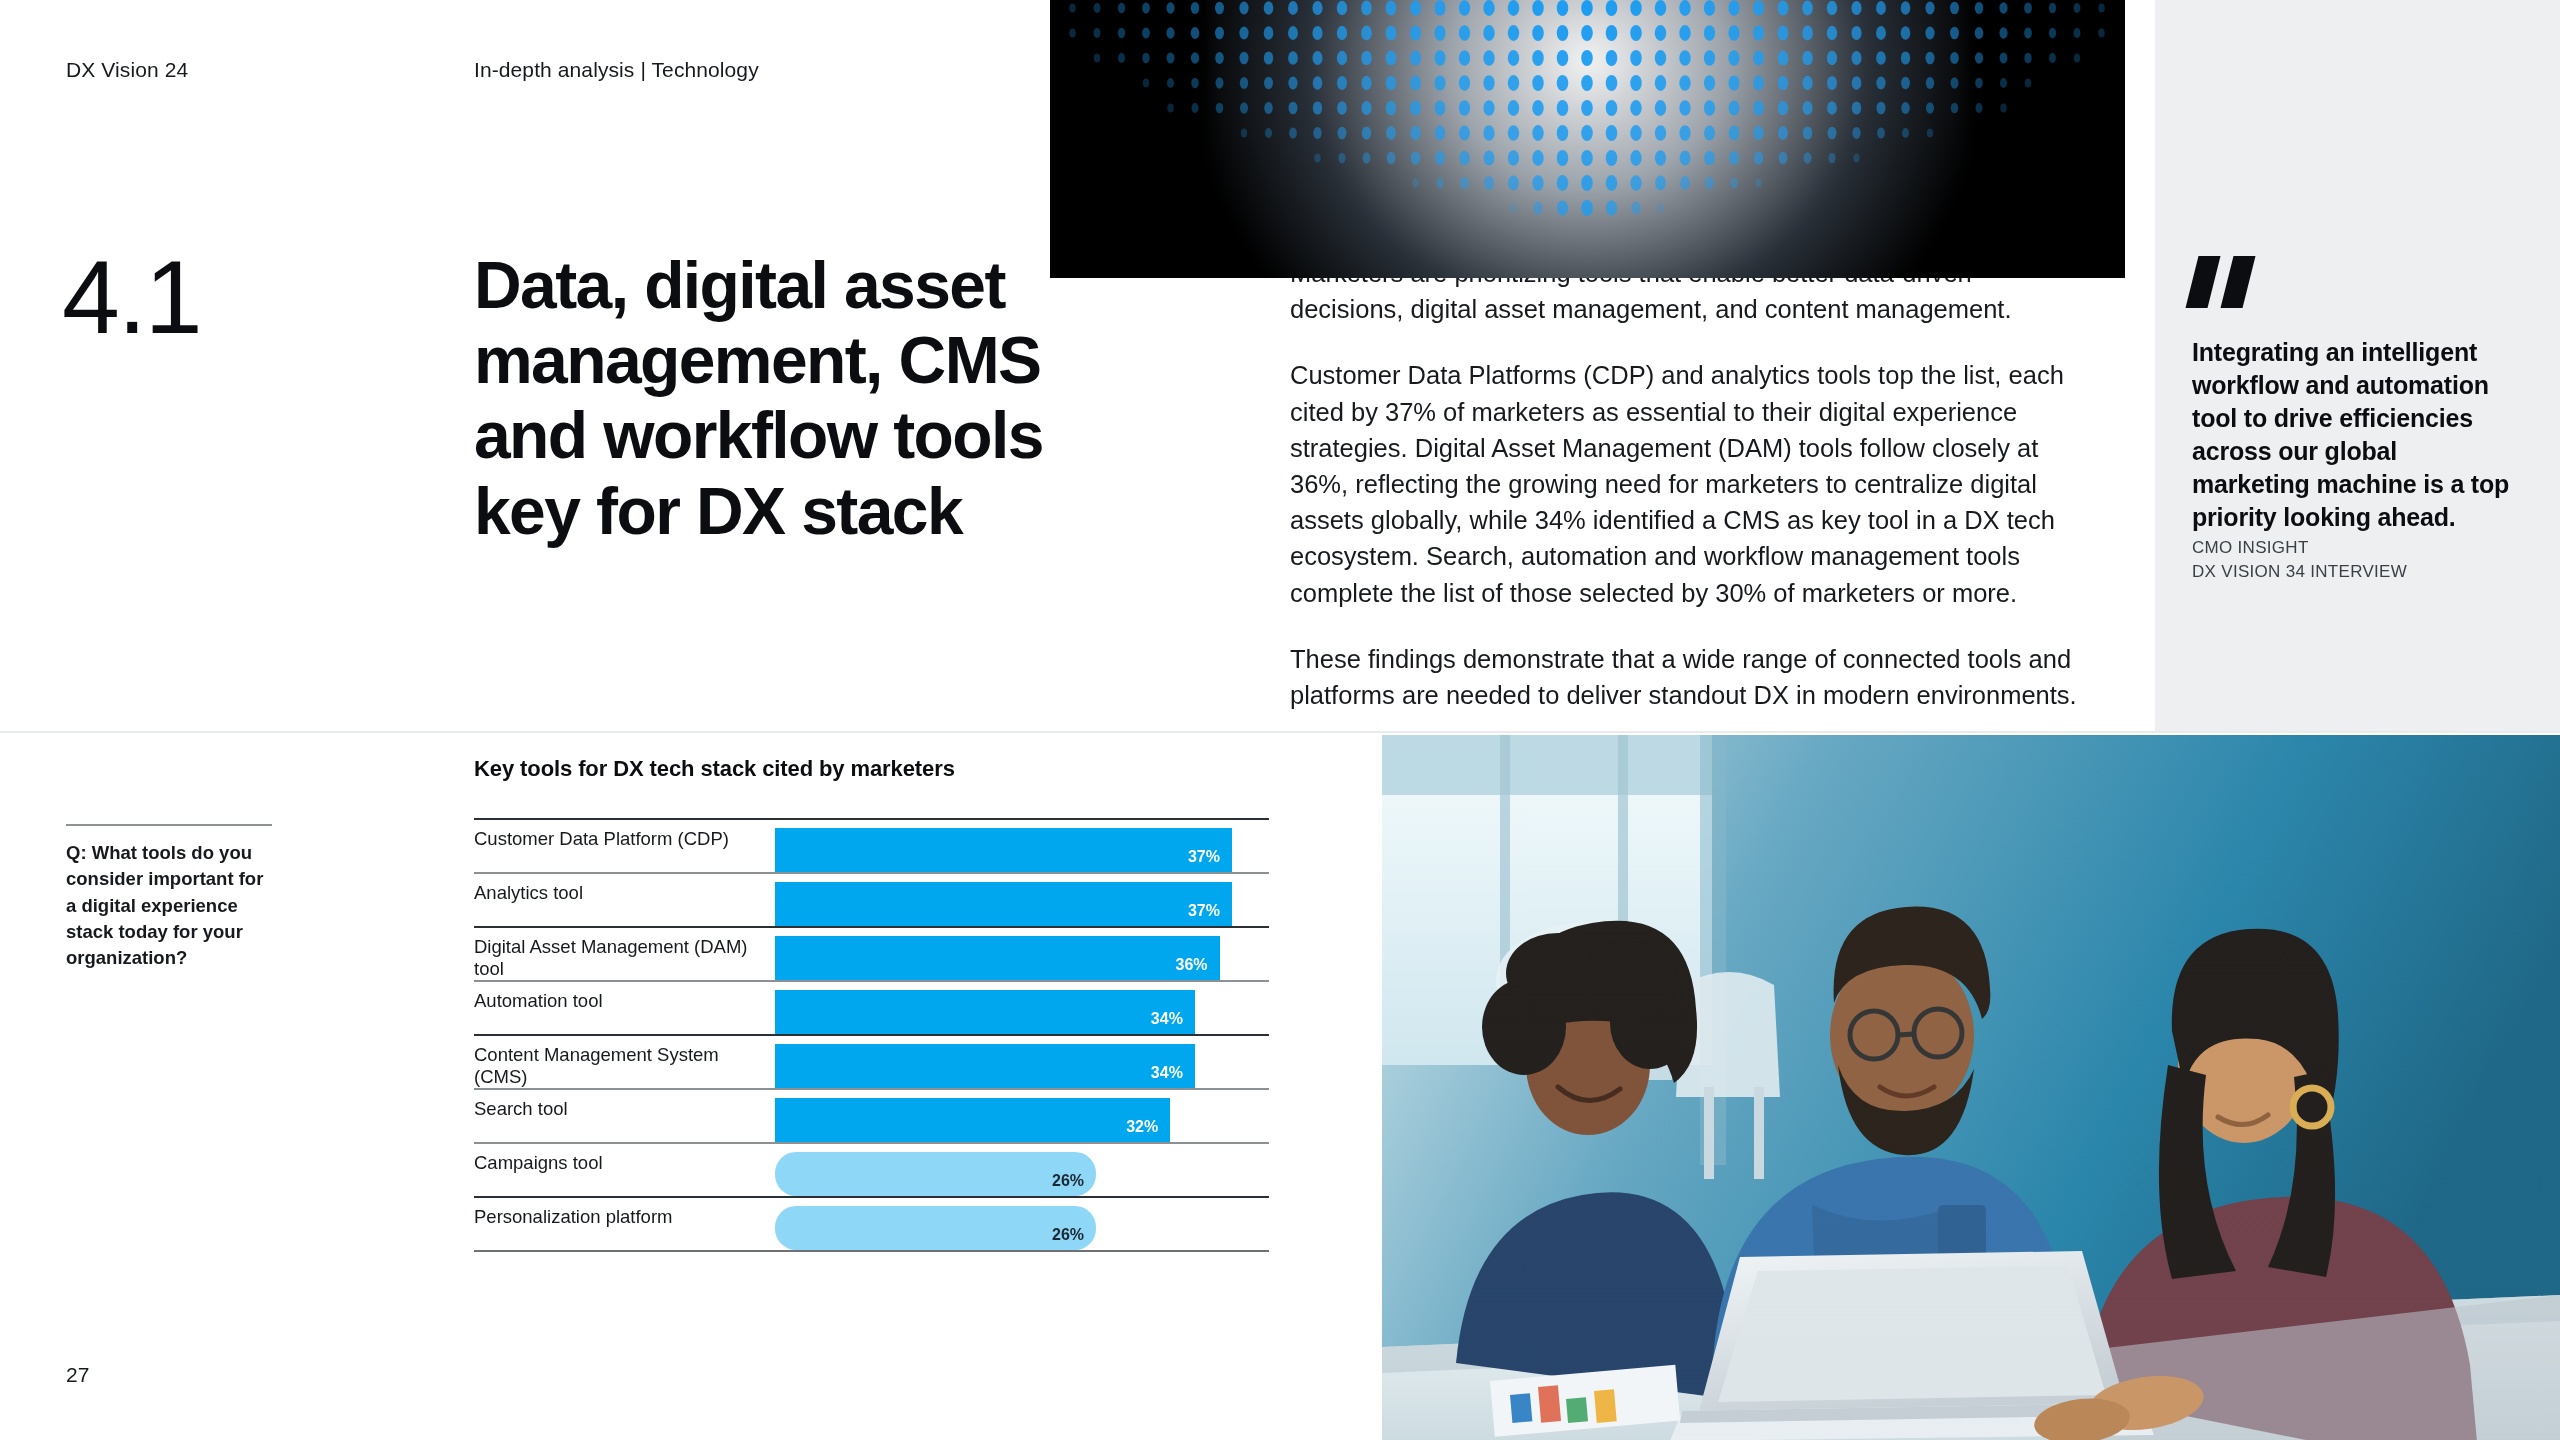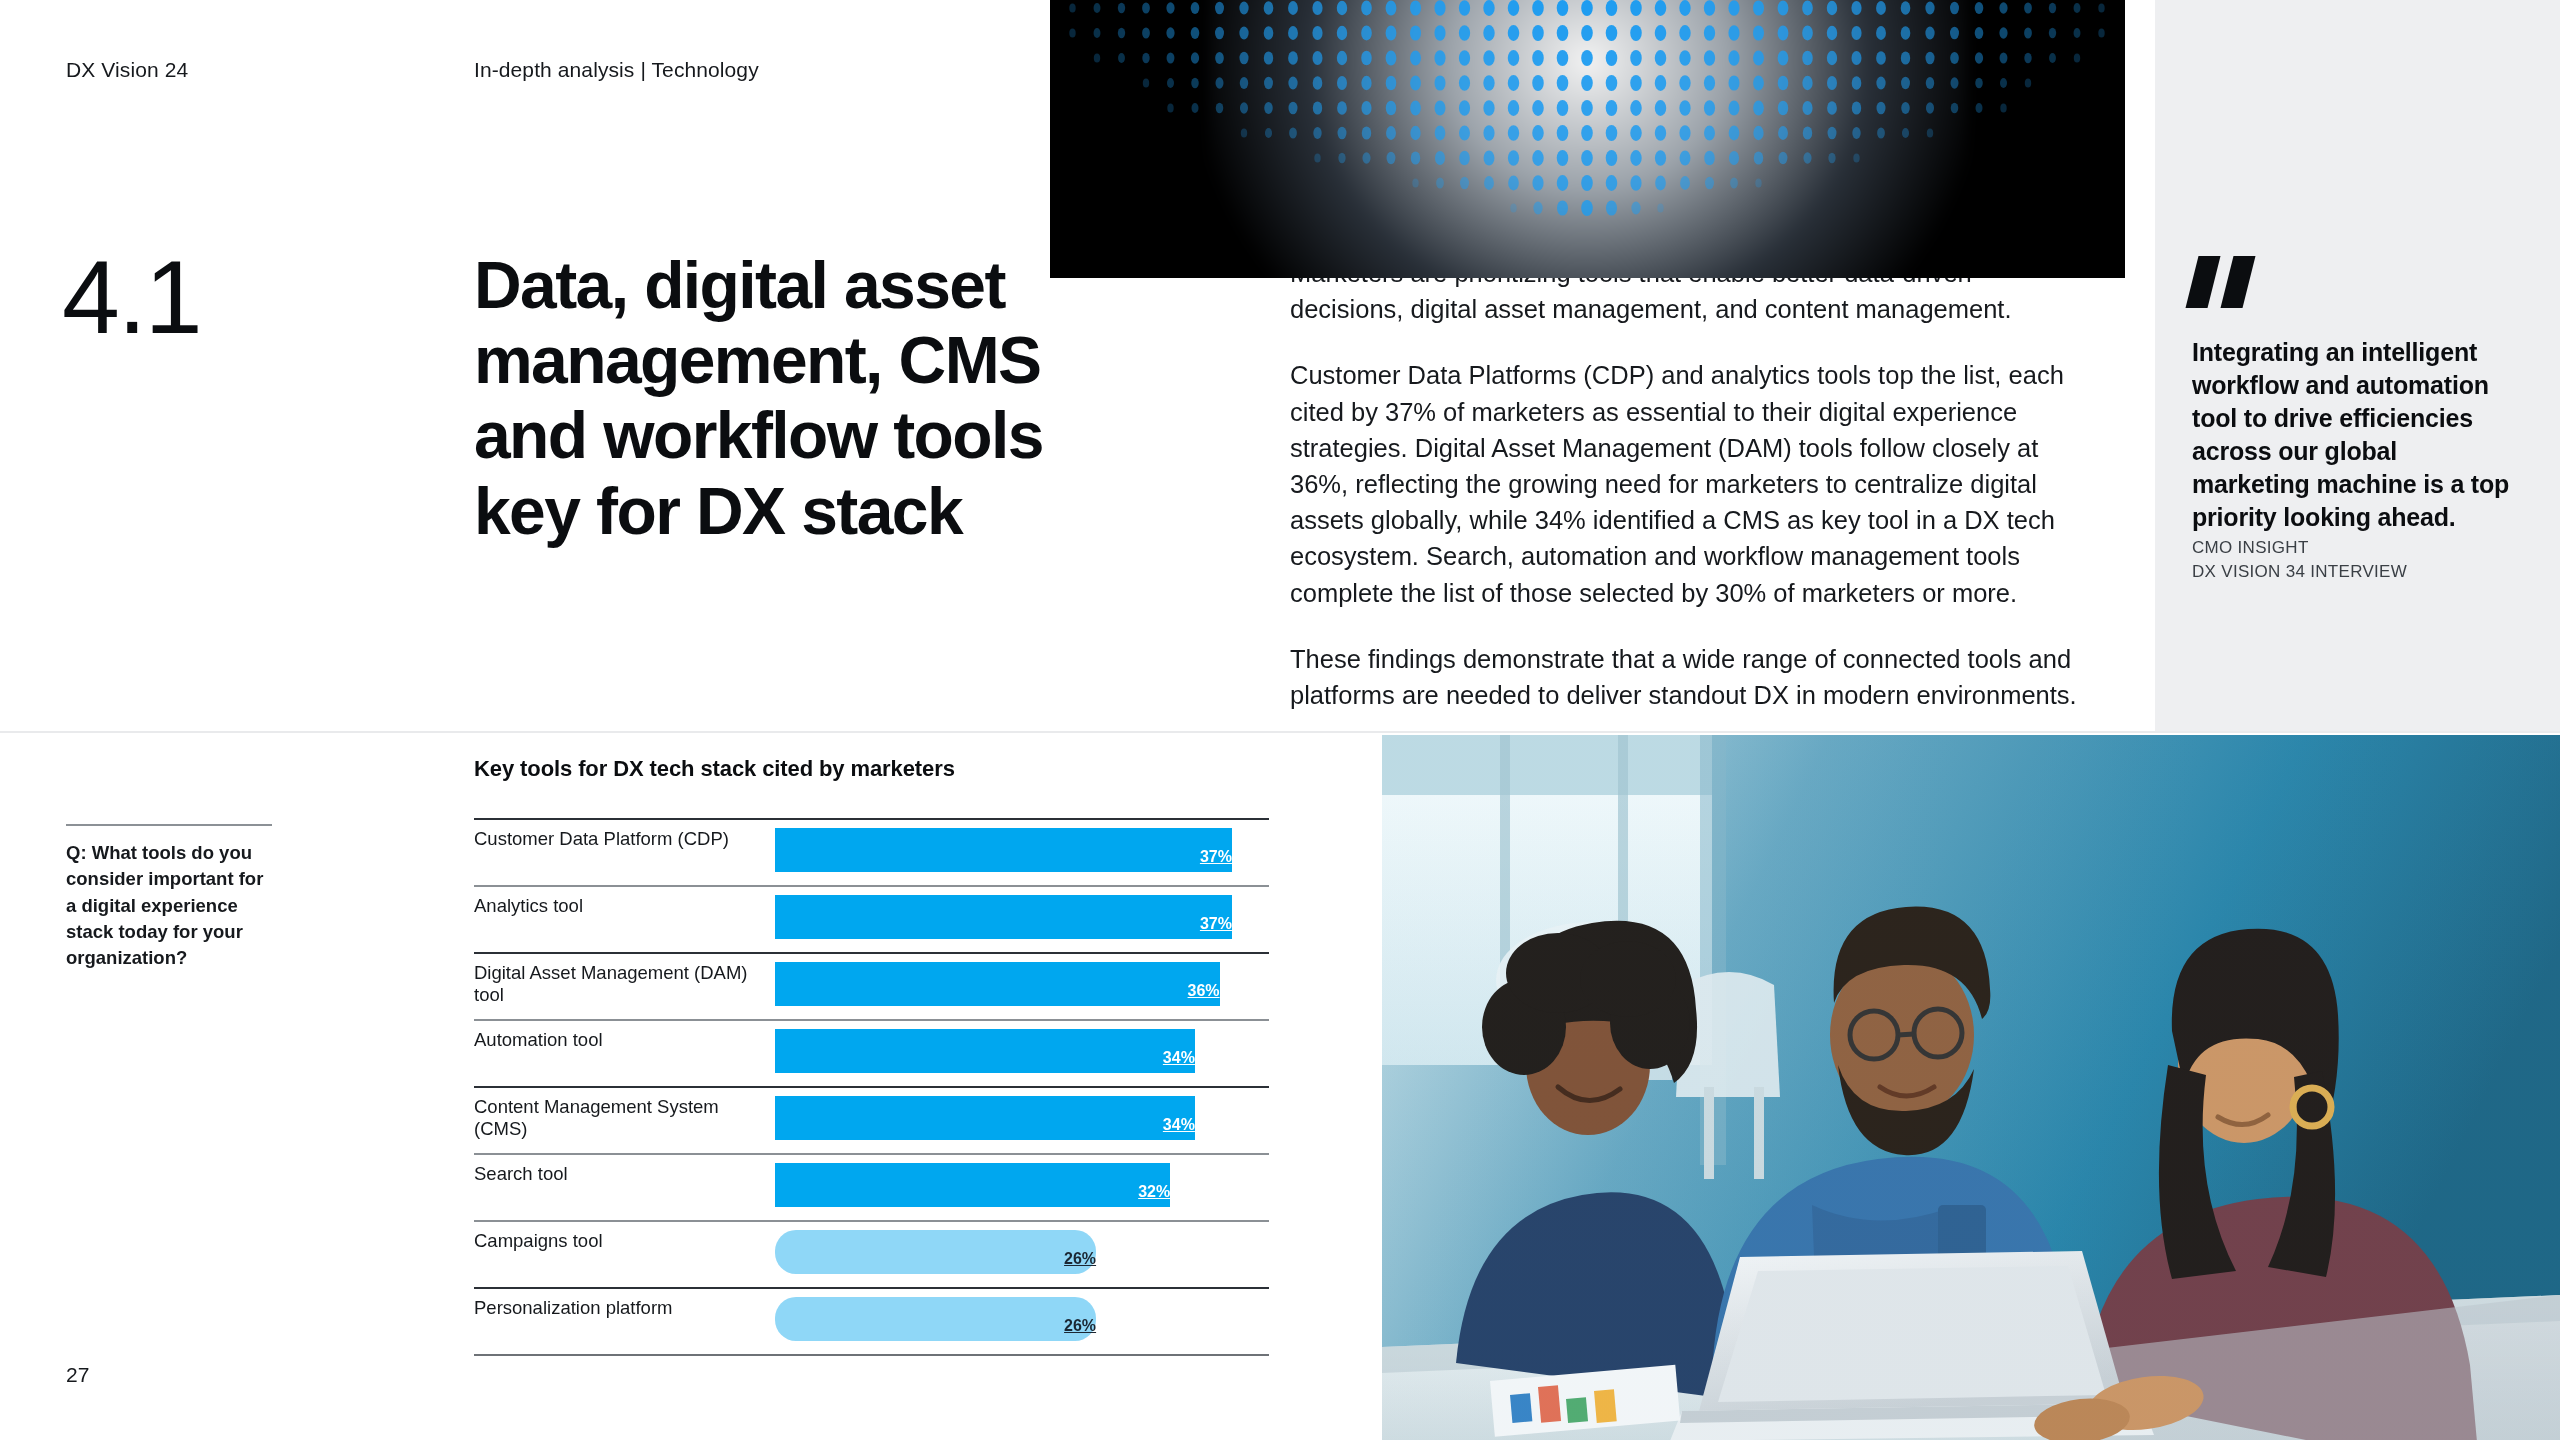--- a/index.html
+++ b/index.html
@@ -99,39 +99,39 @@
 
   
   .pagenum { position:absolute; left:66px; top:1363px; font-size:21px; color:#16191d; }
 
   
   .chart-title {
     position:absolute; left:474px; top:756px;
     font-size:22px; font-weight:700; color:#0b0d10; letter-spacing:-.1px;
   }
   .chart { position:absolute; left:474px; top:818px; width:795px; }
-  .row { position:relative; height:67px; }
+  .row { position:relative; height:54px; }
   .row .rule {
     position:absolute; left:0; top:0; width:795px; height:1.6px;
     background:#2b3036;
   }
   .row.alt .rule { background:#8b9095; }
   .row .cat {
     position:absolute; left:0; top:10px; width:295px;
     font-size:18.5px; line-height:1.2; color:#16191d;
   }
   .bar {
     position:absolute; left:301px; top:10px; height:44px;
     background:#00a7ef;
     display:flex; align-items:center; justify-content:flex-end;
   }
   .bar.light { background:#8fd7f7;border-radius:21px; }
   .bar .val {
     font-size:16px; font-weight:700; color:#ffffff;
-    transform:translateY(7px);text-decoration:underline;
+    padding-right:12px; transform:translateY(7px);
   }
   .bar.light .val { color:#1b2733; }
   .baseline {
     position:absolute; left:0; top:0; width:795px; height:1.6px; background:#6e7277;
   }
 
   
   .photo {
     position:absolute; left:1382px; top:735px;
     width:1178px; height:705px; overflow:hidden;

